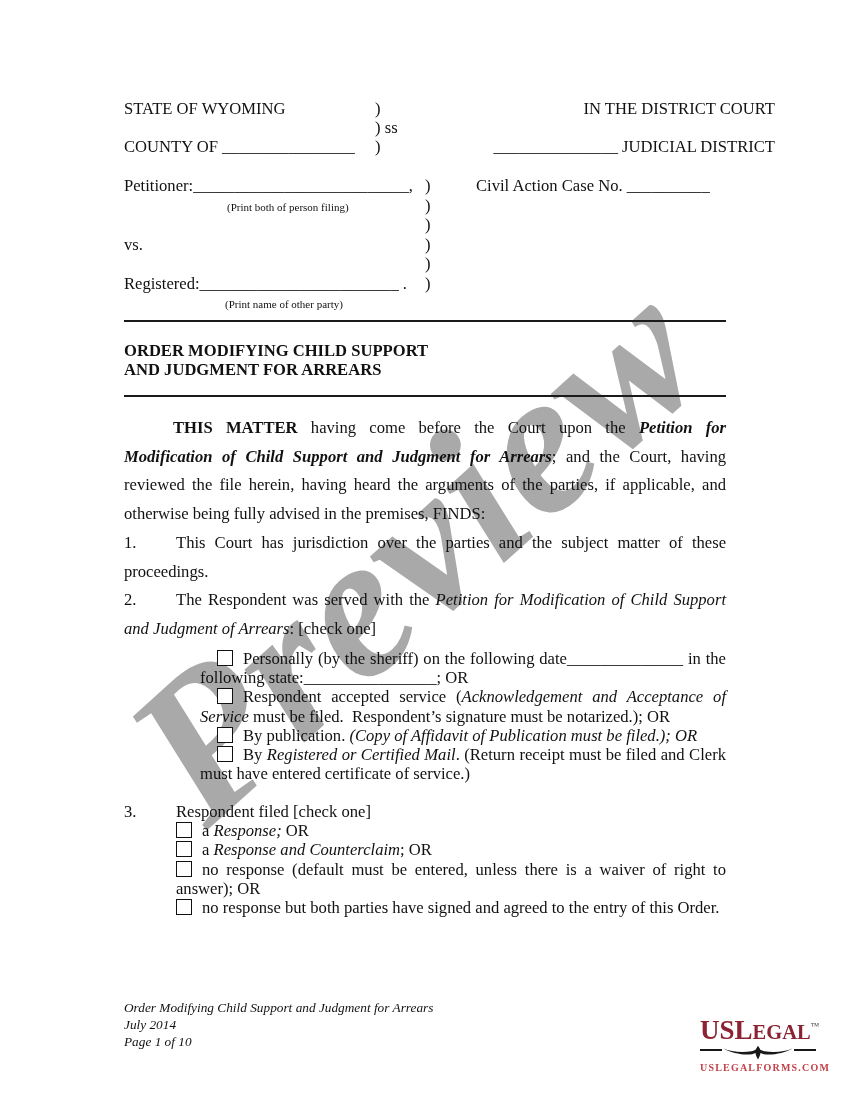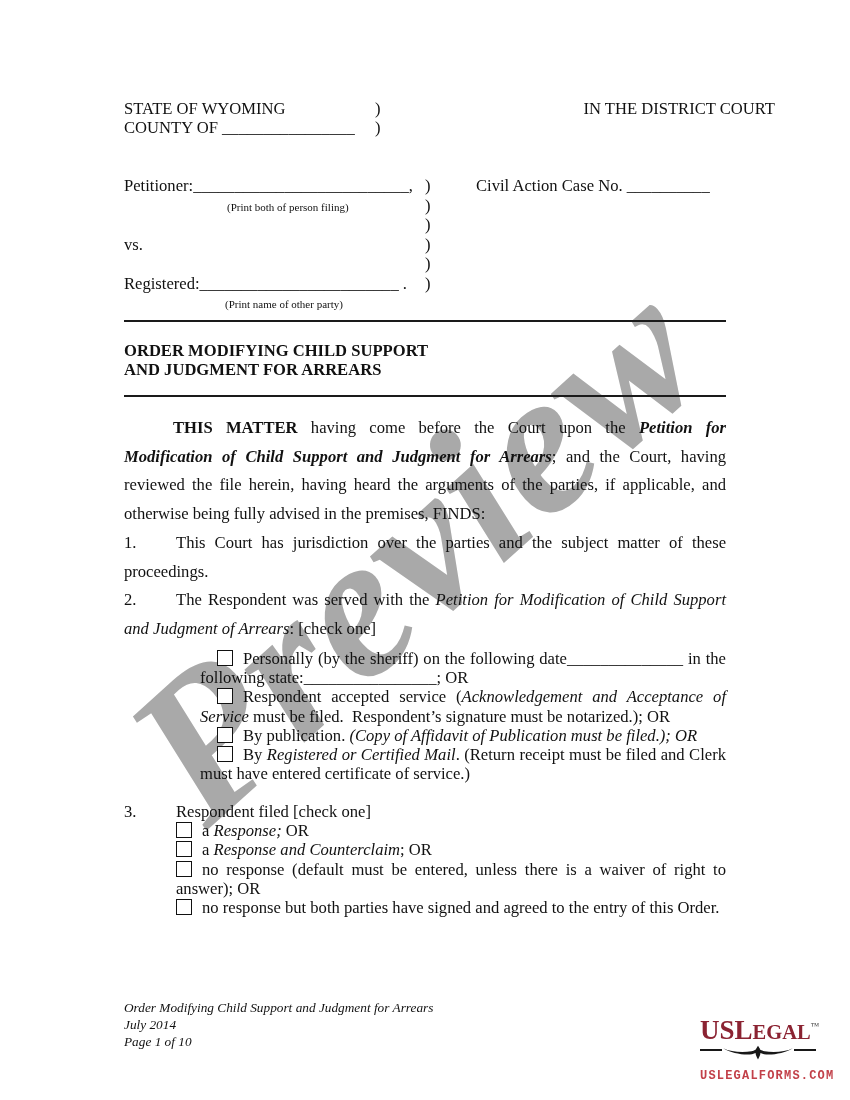--- a/index.html
+++ b/index.html
@@ -60,39 +60,45 @@
   .footer{left:124px;top:1000px;font-style:italic;font-size:13.3px;line-height:16.8px;}
   
   .logo{left:700px;top:1012px;width:116px;text-align:center;}
   .logo-word{color:#8b2332;font-family:"Liberation Serif", serif;font-weight:700;
     line-height:28px;white-space:nowrap;}
   .logo-word .lg{font-size:27px;}
   .logo-word .sm{font-size:20.5px;}
   .logo-word .tm{font-size:9px;color:#444;vertical-align:10px;font-weight:400;}
   .eagle-row{display:flex;align-items:center;margin-top:-3px;}
   .eagle-line{flex:1;height:1.5px;background:#181818;margin-top:-6px;}
-  .logo-url{color:#c24049;font-family:Liberation Mono, monospace;
-    font-size:12px;font-weight:700;letter-spacing:1.2px;margin-top:8px;white-space:nowrap;}
+  .logo-url{color:#c24049;font-family:Liberation Serif, serif;
+    font-size:10px;font-weight:700;letter-spacing:1.2px;margin-top:1px;white-space:nowrap;}
 </style>
 </head>
 <body>
 
 <div class="page">
 
   <div class="watermark">Preview</div>
 
   <div class="layer hdr">
     <div class="hdr-row">
       <span>STATE OF WYOMING</span>
       <span>)</span>
       <span class="hdr-right">IN THE DISTRICT COURT</span>
     </div>
     <div class="hdr-row">
+      <span></span>
+      <span>) ss</span>
+      <span></span>
+    </div>
+    <div class="hdr-row">
       <span><span>COUNTY OF </span><span>________________</span></span>
       <span>)</span>
+      <span class="hdr-right"><span>_______________</span><span> JUDICIAL DISTRICT</span></span>
     </div>
   </div>
 
   <div class="layer caption">
     <div class="cap-left">
       <div class="cap-row">
         <span>Petitioner:</span><span>__________________________,</span>
         <span class="cap-paren">)</span>
       </div>
       <div class="cap-row">

